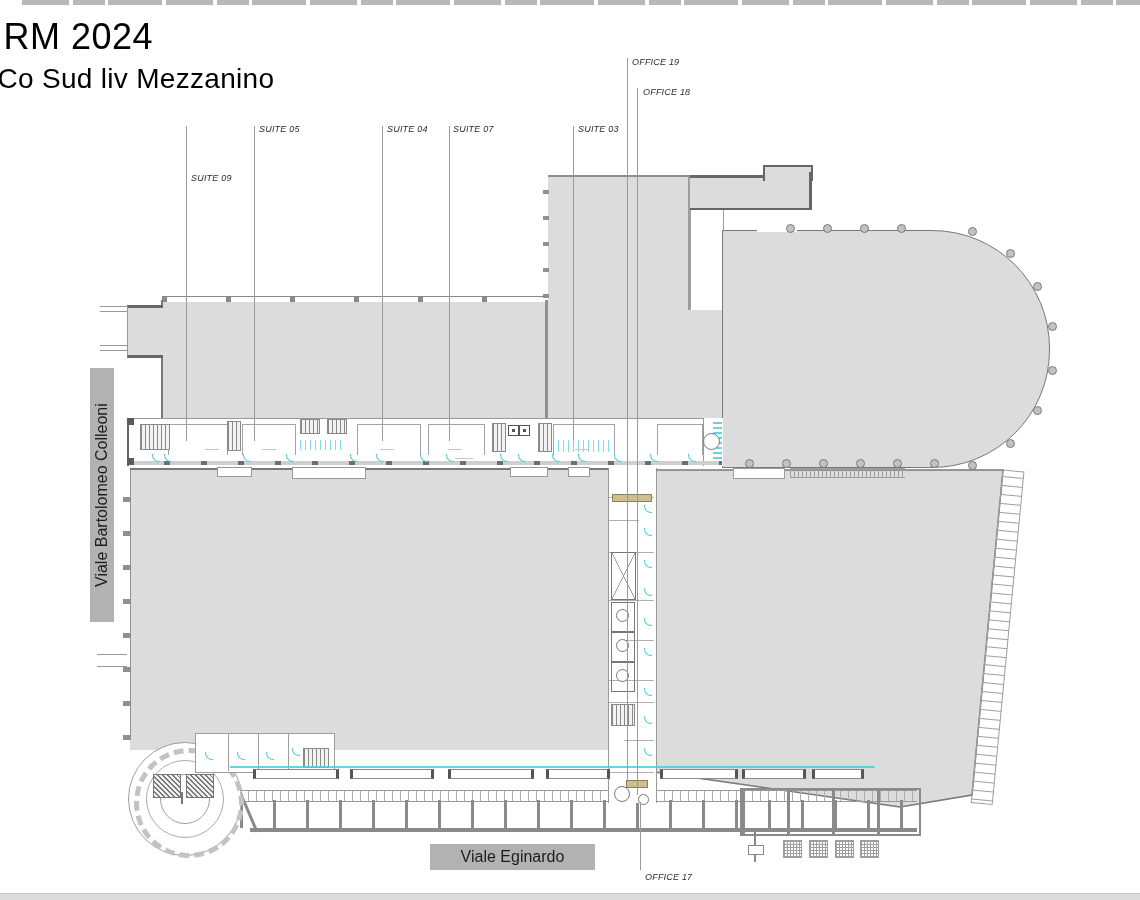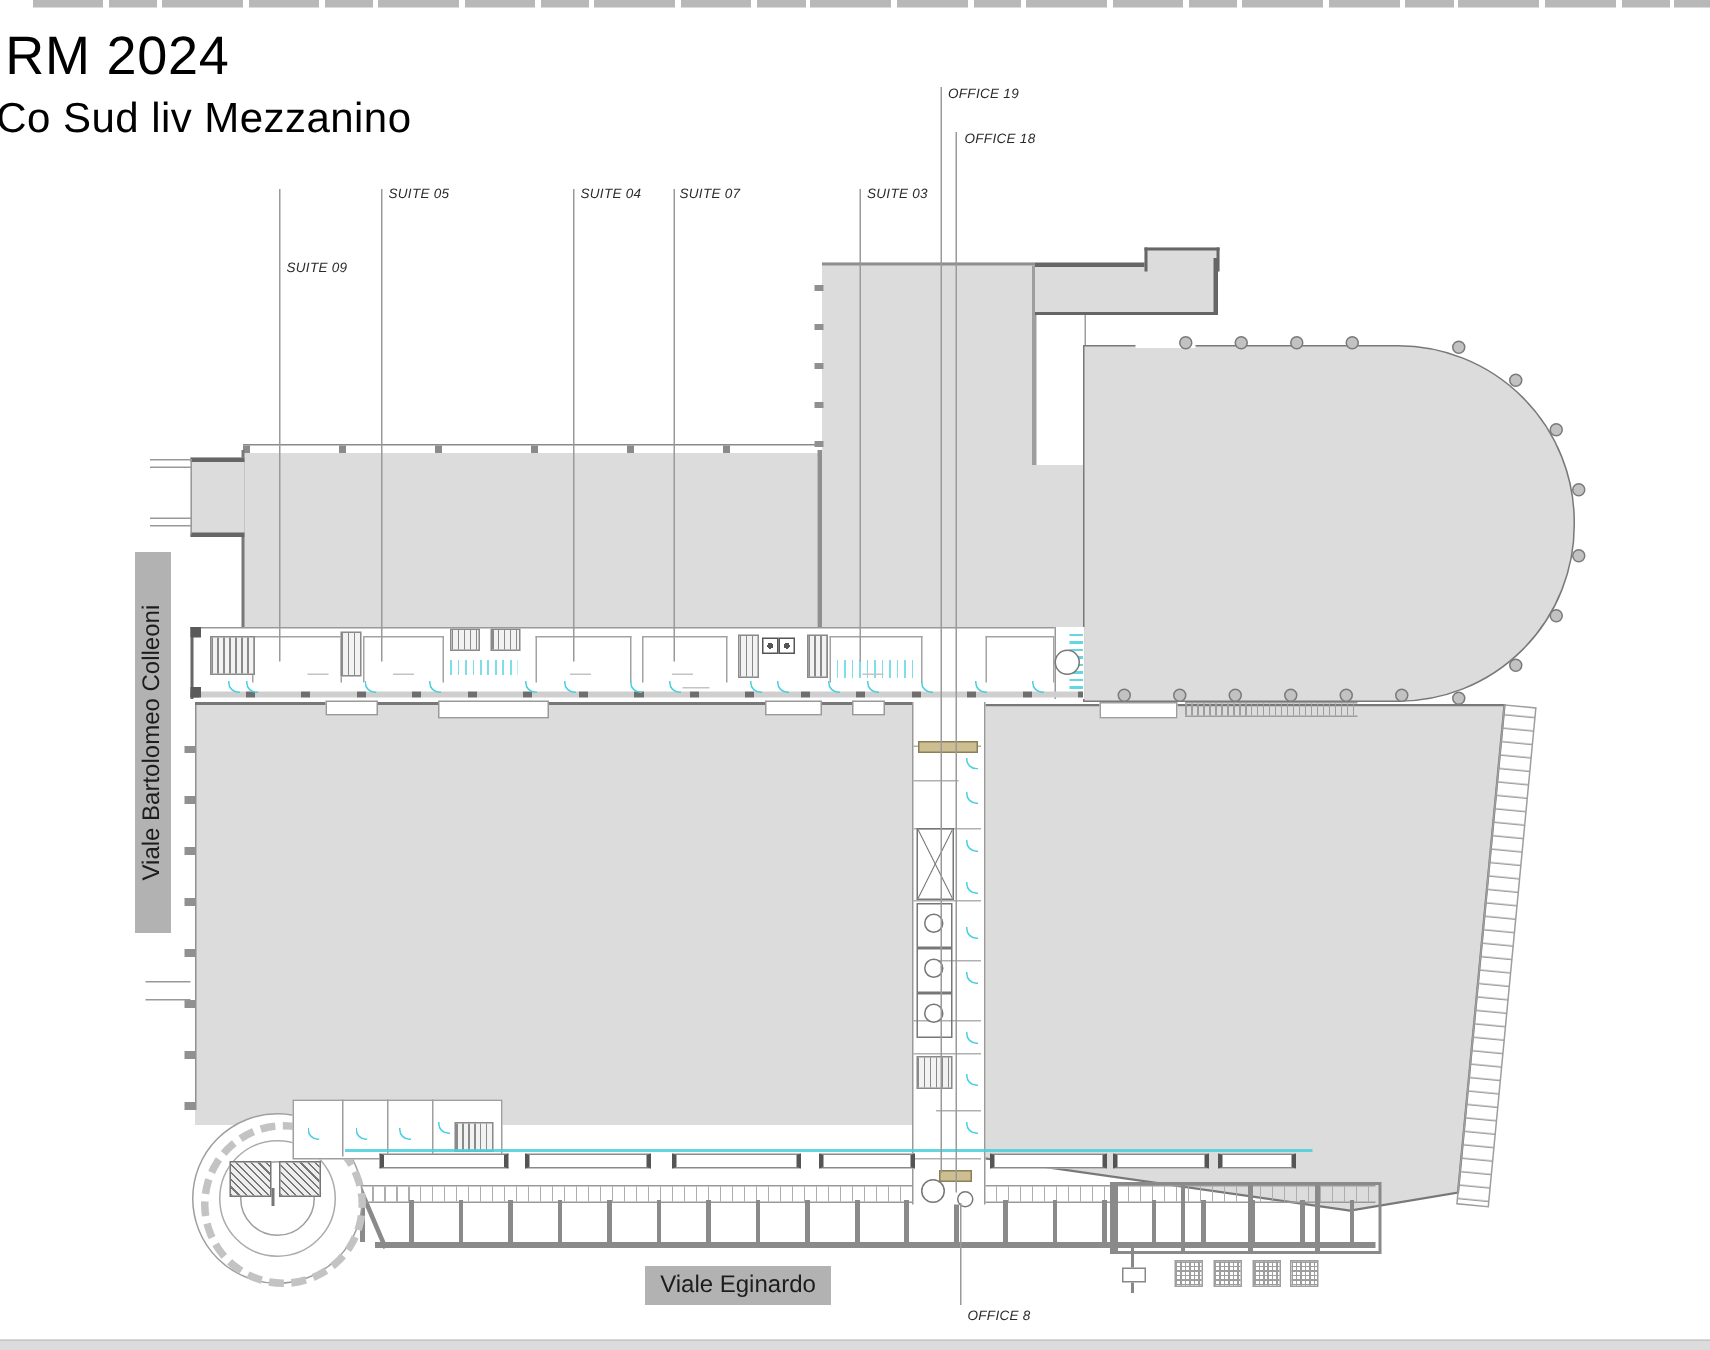--- a/index.html
+++ b/index.html
@@ -44,29 +44,29 @@
   <div class="abs lbl" style="left:453px;top:124px;">SUITE 07</div>
   <div class="abs lbl" style="left:578px;top:124px;">SUITE 03</div>
   <div class="abs leader" style="left:186px;top:126px;height:315px;"></div>
   <div class="abs leader" style="left:254px;top:126px;height:315px;"></div>
   <div class="abs leader" style="left:382px;top:126px;height:315px;"></div>
   <div class="abs leader" style="left:449px;top:126px;height:315px;"></div>
   <div class="abs leader" style="left:573px;top:126px;height:315px;"></div>
 
   <div class="abs lbl" style="left:632px;top:57px;">OFFICE 19</div>
   <div class="abs lbl" style="left:643px;top:87px;">OFFICE 18</div>
-  <div class="abs lbl" style="left:645px;top:872px;">OFFICE 8</div>
+  <div class="abs lbl" style="left:645px;top:872px;">OFFICE 17</div>
   <div class="abs leader" style="left:627px;top:58px;height:724px;"></div>
   <div class="abs leader" style="left:637px;top:88px;height:707px;"></div>
   <div class="abs leader" style="left:640px;top:802px;height:68px;"></div>
 
   <div class="abs street vtext" style="left:90px;top:368px;width:24px;height:254px;">
       <span>Viale Bartolomeo Colleoni</span>
     </div>
-  <div class="abs street" style="left:430px;top:844px;width:124px;height:26px;">
+  <div class="abs street" style="left:430px;top:844px;width:165px;height:26px;">
       <span>Viale Eginardo</span>
     </div>
 
   <div class="abs" style="left:162px;top:296px;width:383px;height:6px;border-top:1px solid #8a8a8a;border-bottom:1px solid #8a8a8a;background:repeating-linear-gradient(90deg,#8a8a8a 0 5px,transparent 5px 64px);"></div>
   <div class="abs gray" style="left:162px;top:302px;width:383px;height:116px;"></div>
   <div class="abs wall" style="left:161px;top:300px;width:2px;height:118px;"></div>
   <div class="abs wall" style="left:545px;top:300px;width:3px;height:118px;background:#8f8f8f;"></div>
 
   <div class="abs gray" style="left:127px;top:305px;width:35px;height:47px;border-top:3px solid #666;border-bottom:3px solid #666;border-left:1px solid #999;"></div>
   <div class="abs" style="left:100px;top:306px;width:28px;height:4px;border-top:1px solid #999;border-bottom:1px solid #999;"></div>

